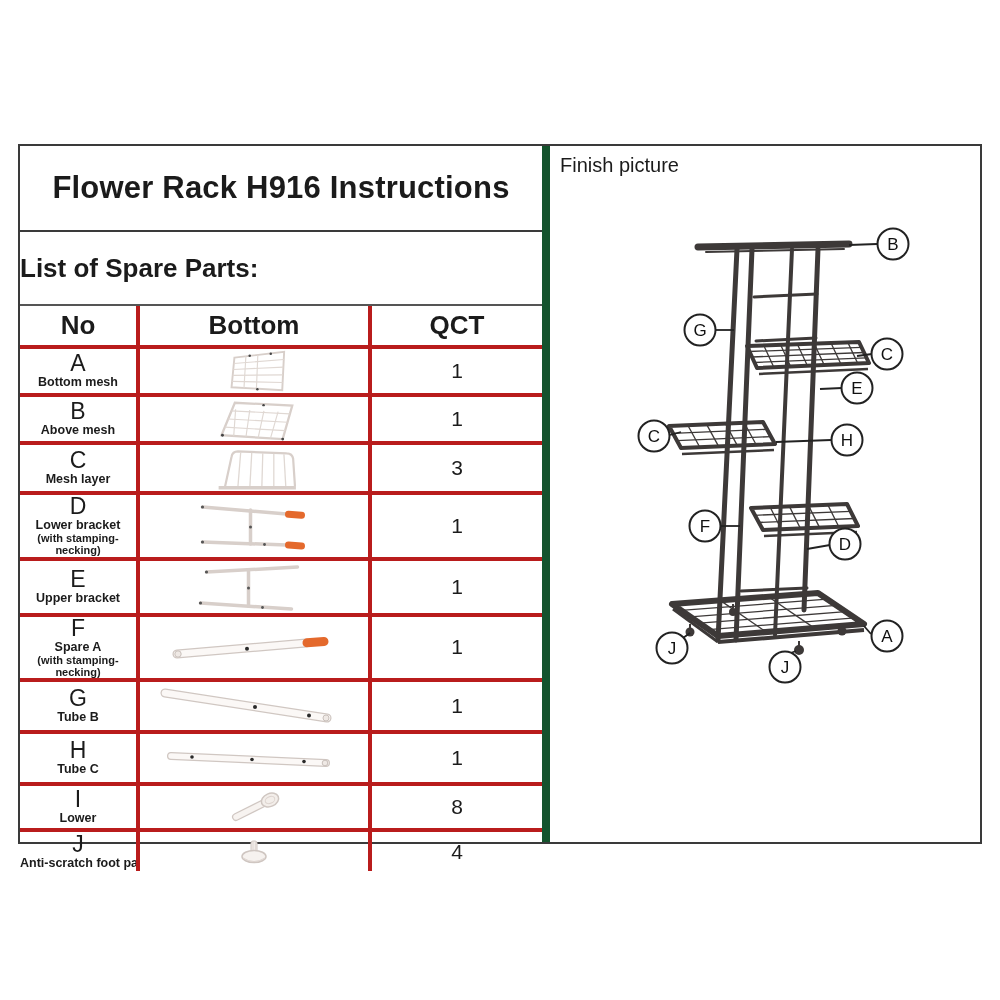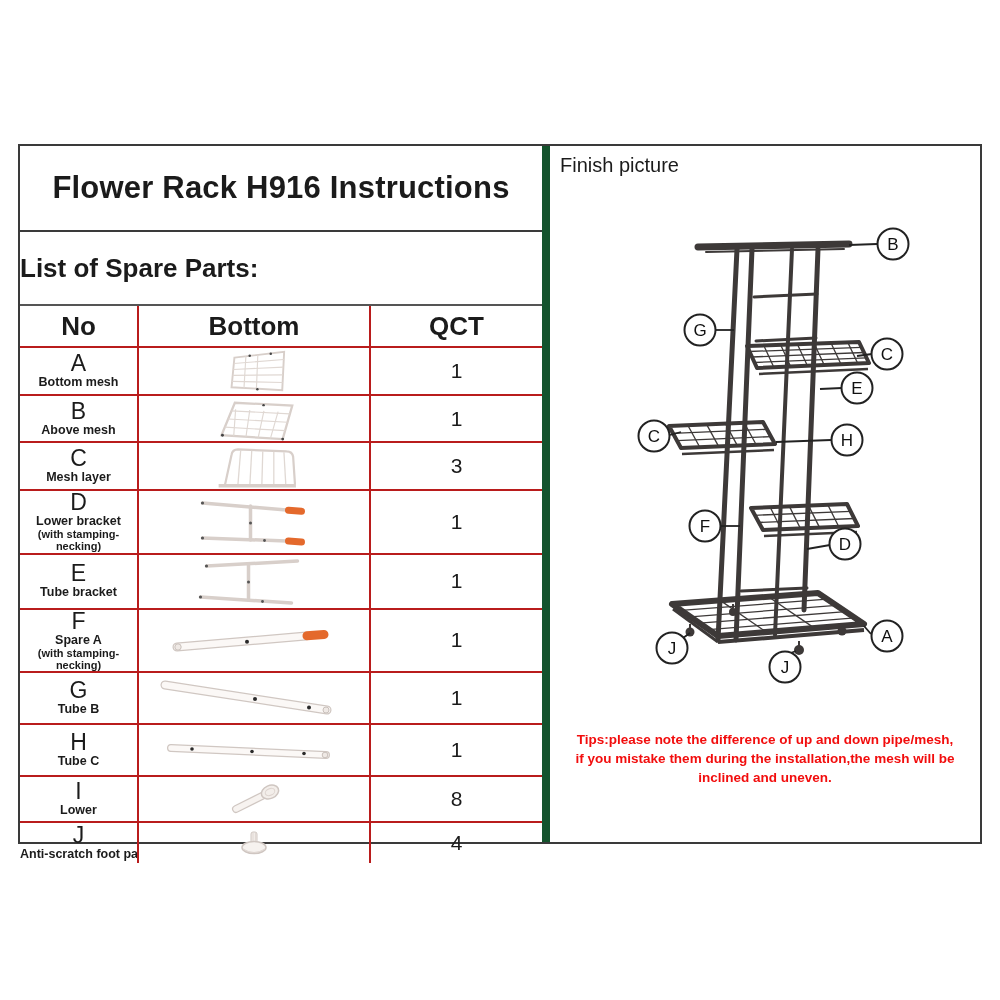--- a/index.html
+++ b/index.html
@@ -3,21 +3,21 @@
 <meta charset="utf-8">
 <style>
   html,body{margin:0;padding:0;background:#fff;}
   body{width:1000px;height:1000px;position:relative;font-family:"Liberation Sans",sans-serif;color:#1b1b1b;}
   .sheet{position:absolute;left:18px;top:144px;width:964px;height:700px;border:2px solid #3a3a3a;box-sizing:border-box;background:#fff;}
   .left-panel{position:absolute;left:0;top:0;width:522px;height:100%;}
   .title-block{height:86px;border-bottom:2px solid #3a3a3a;display:flex;align-items:center;justify-content:center;box-sizing:border-box;}
   .title-block h1{margin:0;font-size:31px;font-weight:700;letter-spacing:.2px;}
   .subtitle-block{height:74px;border-bottom:2px solid #555;display:flex;align-items:center;box-sizing:border-box;font-size:26px;font-weight:600;}
   table.parts{border-collapse:collapse;table-layout:fixed;width:522px;border:hidden;}
-  table.parts td,table.parts th{border:2px solid #b91c1c;padding:0;text-align:center;vertical-align:middle;overflow:hidden;}
+  table.parts td,table.parts th{border:4px solid #b91c1c;padding:0;text-align:center;vertical-align:middle;overflow:hidden;}
   th.colhead{font-size:26px;font-weight:600;}
   .letter{font-size:23px;font-weight:400;line-height:1.0;}
   .pname{font-size:12.5px;font-weight:700;line-height:1.15;white-space:nowrap;}
   .pnote{font-size:11px;font-weight:700;line-height:1.1;width:106px;margin:0 auto;}
   .pnote:empty{display:none;}
   .qct{font-size:21px;}
   .img-cell svg{display:block;margin:0 auto;}
   .right-panel{position:absolute;left:522px;top:0;width:438px;height:100%;border-left:8px solid #14532d;box-sizing:border-box;}
   .finish-title{position:absolute;left:10px;top:8px;font-size:20px;font-weight:400;}
   .rack-svg{position:absolute;left:0;top:0;width:436px;height:560px;}
@@ -150,21 +150,21 @@
                   <circle cx="70" cy="44.5" r="1.4"></circle>
                 </g>
           </svg>
         </td>
         <td class="qct">1</td>
       </tr>
 
       <tr style="height:55px">
         <td>
               <div class="letter">E</div>
-            <div class="pname">Tube bracket</div>
+            <div class="pname">Upper bracket</div>
             </td>
         <td class="img-cell">
           <svg width="125" height="52" viewBox="0 0 120 52">
             <g stroke="#d8cfca" stroke-width="3.5" stroke-linecap="round">
               <line x1="12" y1="11" x2="103" y2="6"></line>
                   <line x1="6" y1="42" x2="97" y2="48"></line>
                   <line x1="54" y1="9" x2="54" y2="45"></line>
             </g>
             <g fill="#555">
                   <circle cx="12" cy="11" r="1.6"></circle>
@@ -409,18 +409,14 @@
             <circle cx="666" cy="656" r="15.5"></circle>
             <text x="666" y="662">J</text>
           </g>
         <g>
             <circle cx="779" cy="675" r="15.5"></circle>
             <text x="779" y="681">J</text>
           </g>
       </g>
     </svg>
 
-    <div class="tips" style="color: rgb(242, 13, 13);">
-      <div>Tips:please note the difference of up and down pipe/mesh,</div>
-      <div>if you mistake them during the installation,the mesh will be inclined and uneven.</div>
-    </div>
   </div>
 </div>
 
 </body></html>

